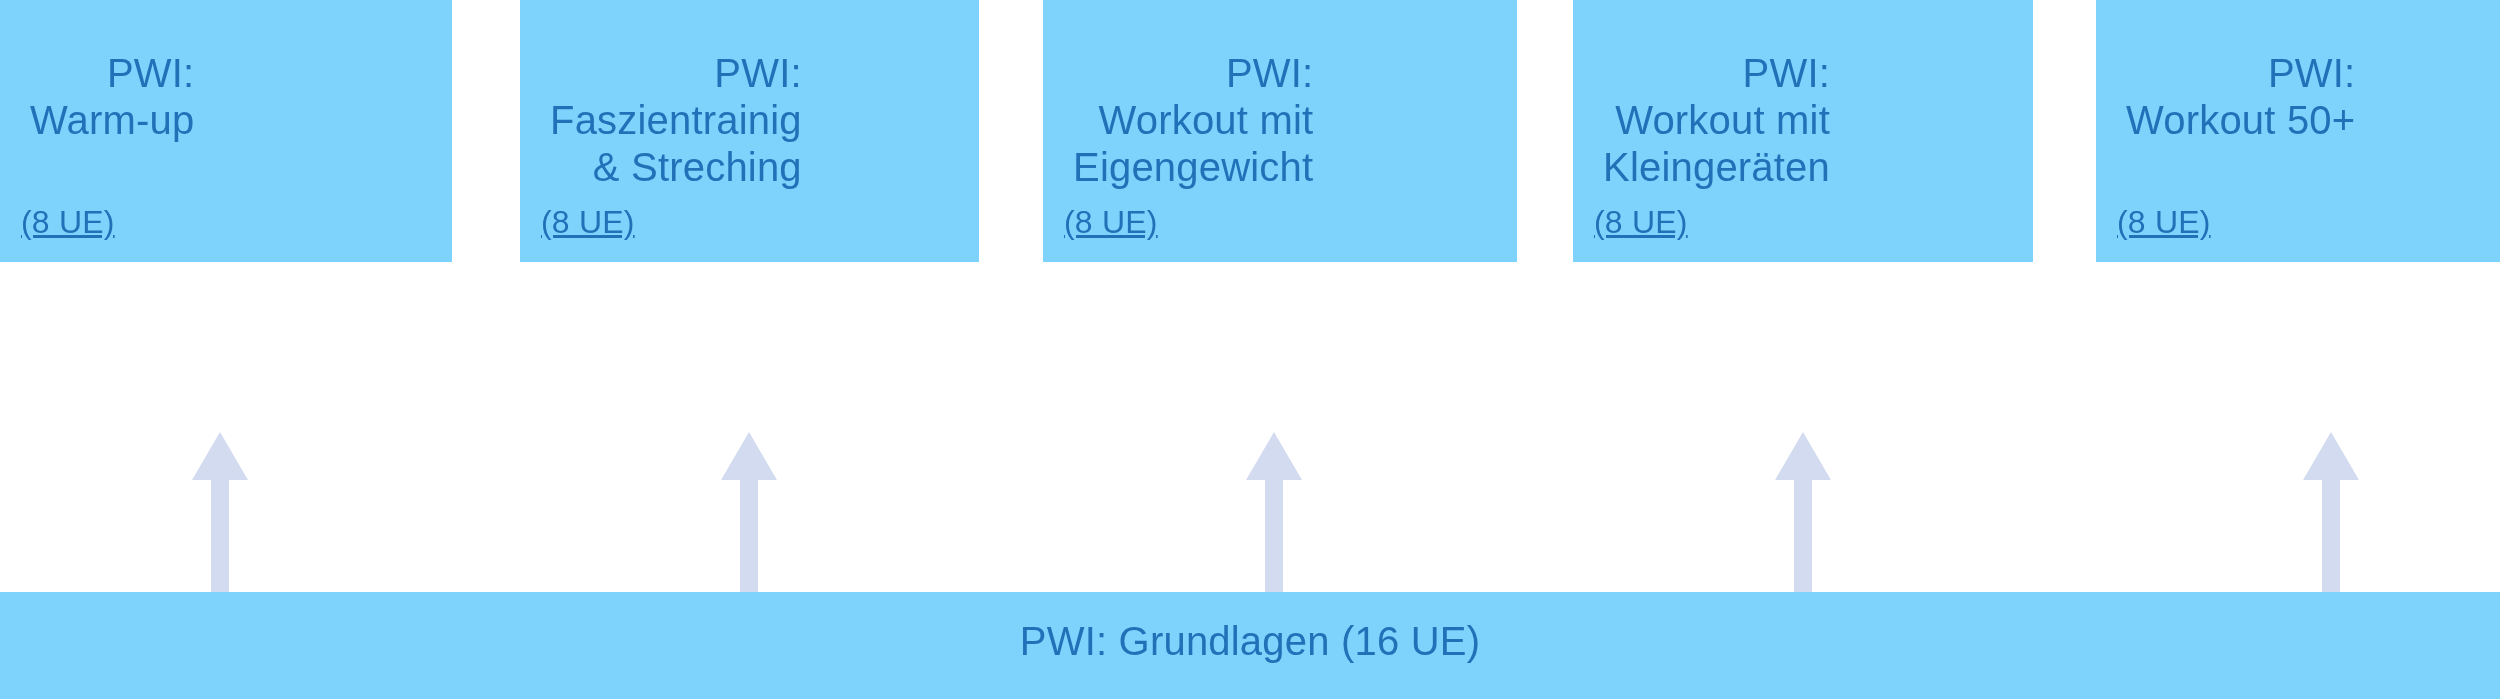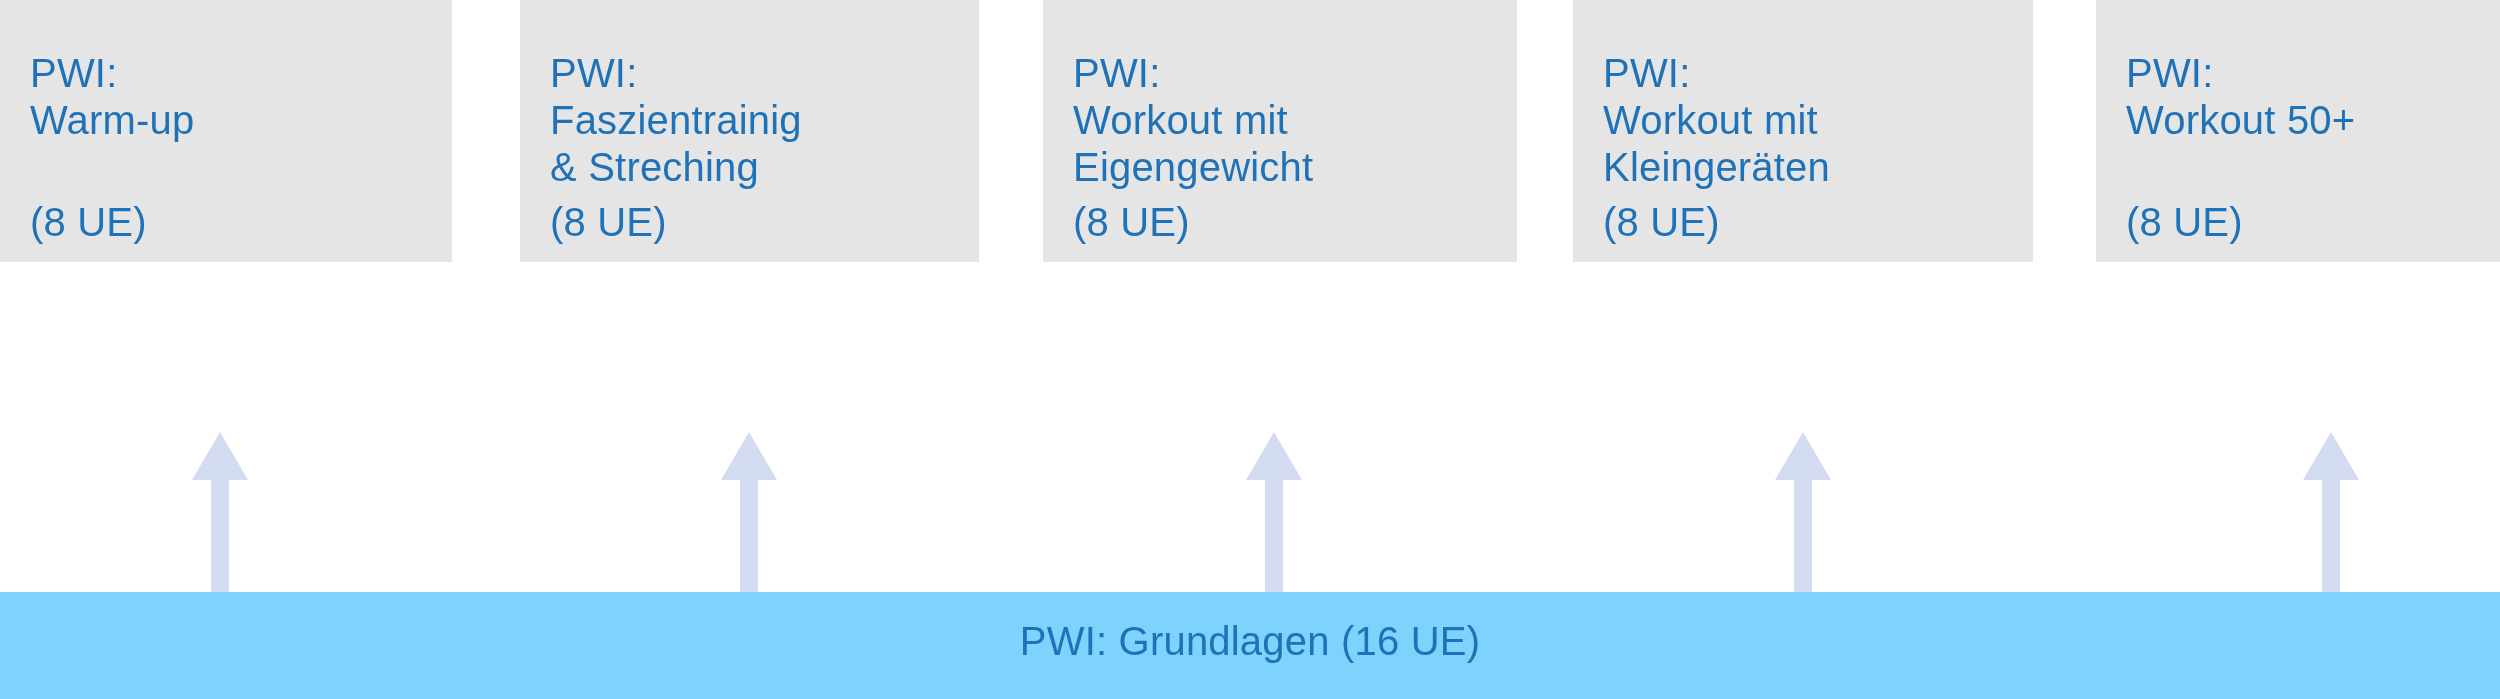--- a/index.html
+++ b/index.html
@@ -14,43 +14,45 @@
     position: relative;
     width: 2500px;
     height: 699px;
     background: #ffffff;
     overflow: hidden;
   }
   .module-box {
     position: absolute;
     top: 0;
     height: 262px;
-    background: #e5e5e5;
+    background: #7dd3fc;
     box-sizing: border-box;
+    text-align: right;
   }
   .module-text {
     position: absolute;
     left: 30px;
     top: 50px;
     color: #1f72b8;
     font-size: 40px;
     line-height: 47px;
     letter-spacing: 0.2px;
     white-space: pre-line;
     font-weight: 400;
   }
   .module-ue {
     position: absolute;
-    left: 30px;
+    left: 21px;
     top: 199px;
     color: #1f72b8;
-    font-size: 40px;
+    font-size: 32px;
     line-height: 47px;
     letter-spacing: 0.2px;
     font-weight: 400;
+    text-decoration: underline;
   }
   .arrow {
     position: absolute;
     width: 58px;
     height: 160px;
   }
   .arrow svg {
     display: block;
     width: 58px;
     height: 160px;

